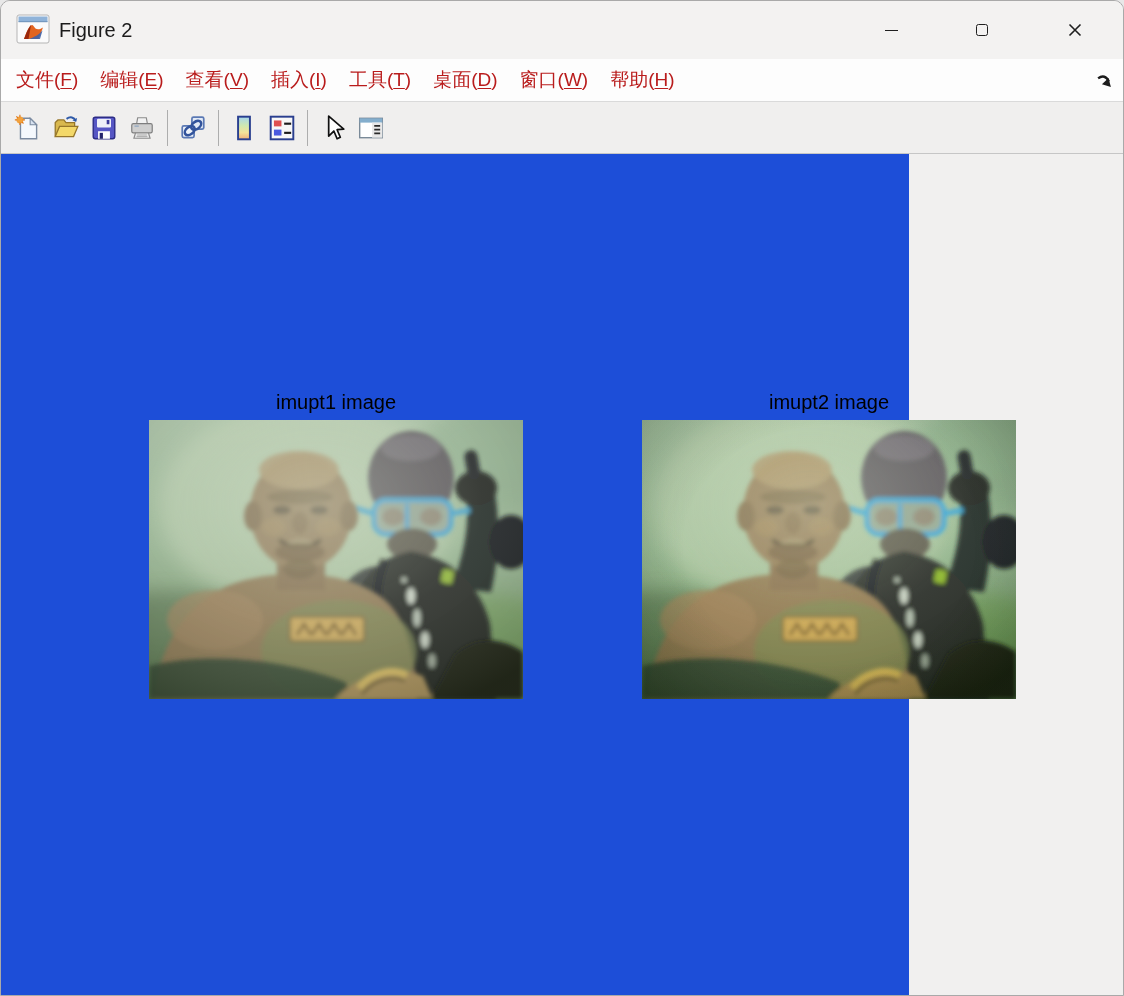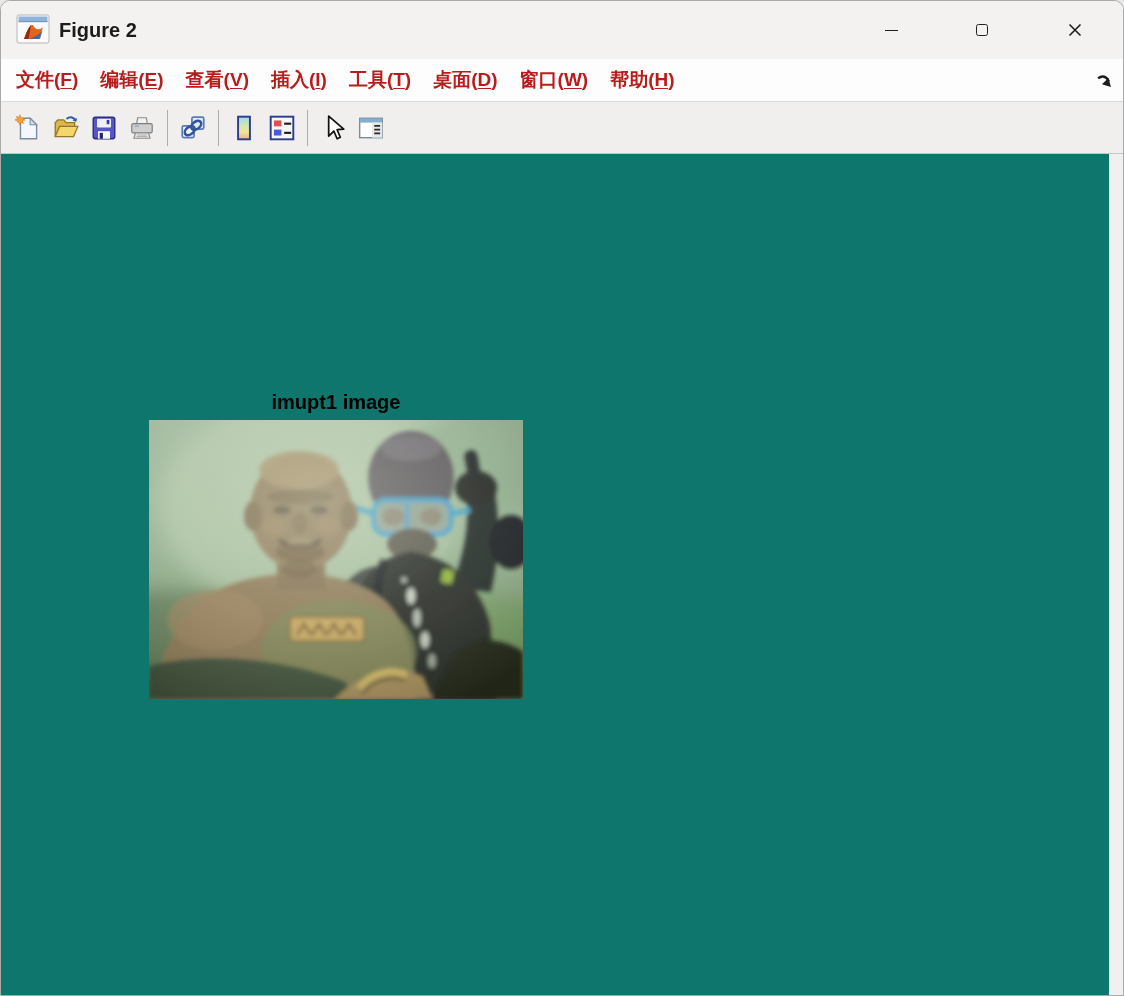--- a/index.html
+++ b/index.html
@@ -2,21 +2,21 @@
 <html><head>
 <meta charset="utf-8">
 <style>
   * { margin:0; padding:0; box-sizing:border-box; }
   html,body { width:1124px; height:996px; }
   body { font-family:"Liberation Sans","DejaVu Sans",sans-serif; background:#e8e8e8; }
 
   .window {
     position:relative; width:1124px; height:996px;
     background:#f1f0ef; border:1px solid #a9a9a9;
-    border-radius:10px 10px 0 0; overflow:hidden;font-weight:bold;
+    border-radius:10px 10px 0 0; overflow:hidden;
   }
 
   
   .titlebar { position:absolute; left:0; top:0; width:100%; height:58px; background:#f3f2f1; }
   .app-icon { position:absolute; left:15px; top:13px; width:34px; height:30px; }
   .title-text { position:absolute; left:58px; top:0; height:58px; line-height:58px;
     font-size:20px; color:#1b1b1b; }
   .win-btn { position:absolute; top:7px; width:64px; height:44px; display:flex;
     align-items:center; justify-content:center; cursor:default; }
   .btn-min { left:858px; } .btn-max { left:949px; } .btn-close { left:1042px; }
@@ -33,21 +33,21 @@
     display:flex; align-items:center; justify-content:center; }
 
   
   .toolbar { position:absolute; left:0; top:101px; width:100%; height:52px;
     background:#f0efee; border-bottom:1px solid #c6c6c6;
     display:flex; align-items:center; padding-left:8px; }
   .tool-btn { width:38px; height:40px; display:flex; align-items:center; justify-content:center; }
   .tool-sep { width:1px; height:36px; background:#adadad; margin:0 6px; }
 
   
-  .canvas { position:absolute; left:0; top:153px; width:1108px; height:843px; background:#0f766e; }
+  .canvas { position:absolute; left:0; top:153px; width:908px; height:843px; background:#1d4ed8; }
   .axes { position:absolute; top:235px; width:374px; }
   .axes-1 { left:148px; } .axes-2 { left:641px; }
   .axes-title { height:26px; line-height:26px; text-align:center; font-size:20px;
     color:#000; margin-bottom:5px; font-family:"Liberation Sans","DejaVu Sans",sans-serif; }
   .photo-frame { position:relative; width:374px; height:279px; overflow:hidden; }
   .photo-frame svg.photo { display:block; width:374px; height:279px; }
   .enhanced svg.photo { filter:saturate(1.18) contrast(1.07) brightness(0.97); }
   .vignette { position:absolute; inset:0; pointer-events:none;
     background:radial-gradient(ellipse at 50% 45%, rgba(255,255,255,0) 55%, rgba(15,35,15,0.22) 100%); }
 
@@ -281,15 +281,24 @@
 
     <div class="axes axes-1">
       <div class="axes-title">imupt1 image</div>
       <div class="photo-frame">
         <svg class="photo" viewBox="0 0 374 279" preserveAspectRatio="none">
           <use href="#uwphoto" xlink:href="#uwphoto"></use>
         </svg>
       </div>
     </div>
 
+    <div class="axes axes-2">
+      <div class="axes-title">imupt2 image</div>
+      <div class="photo-frame enhanced">
+        <svg class="photo" viewBox="0 0 374 279" preserveAspectRatio="none">
+          <use href="#uwphoto" xlink:href="#uwphoto"></use>
+        </svg>
+        <div class="vignette"></div>
+      </div>
+    </div>
 
   </div>
 </div>
 
 </body></html>

